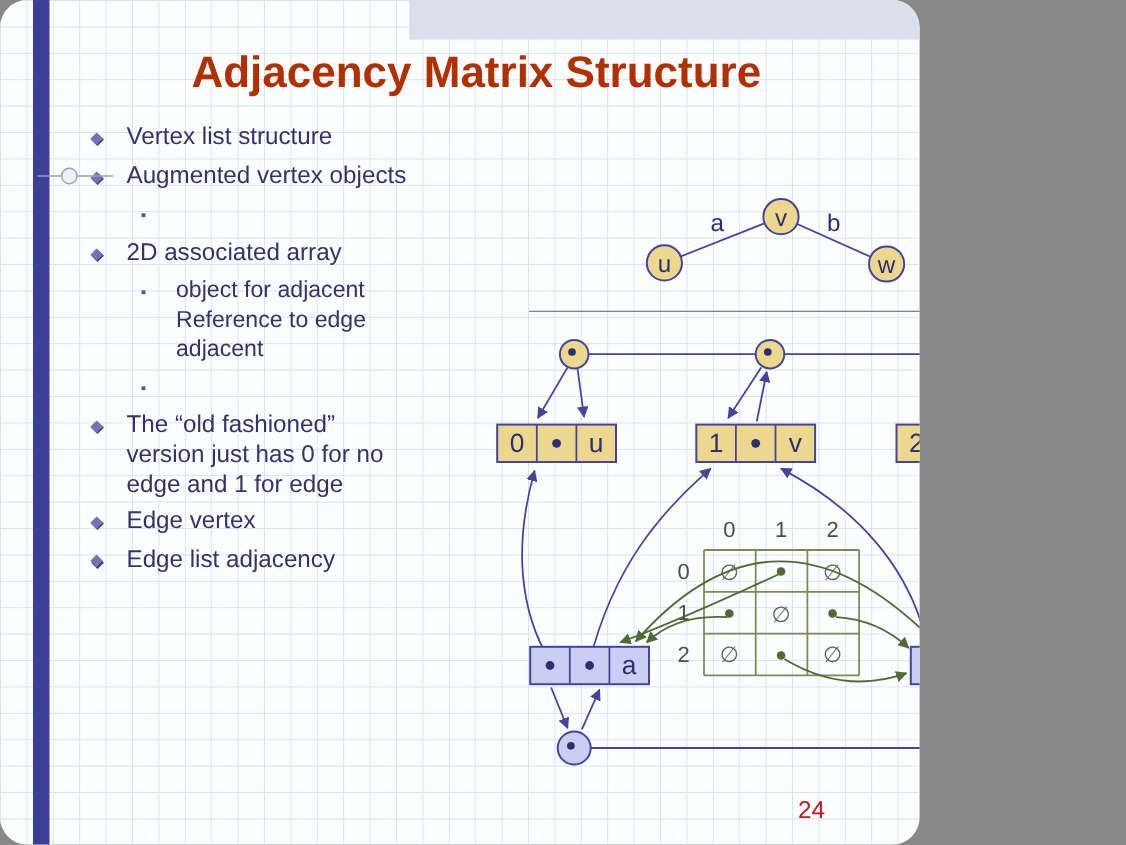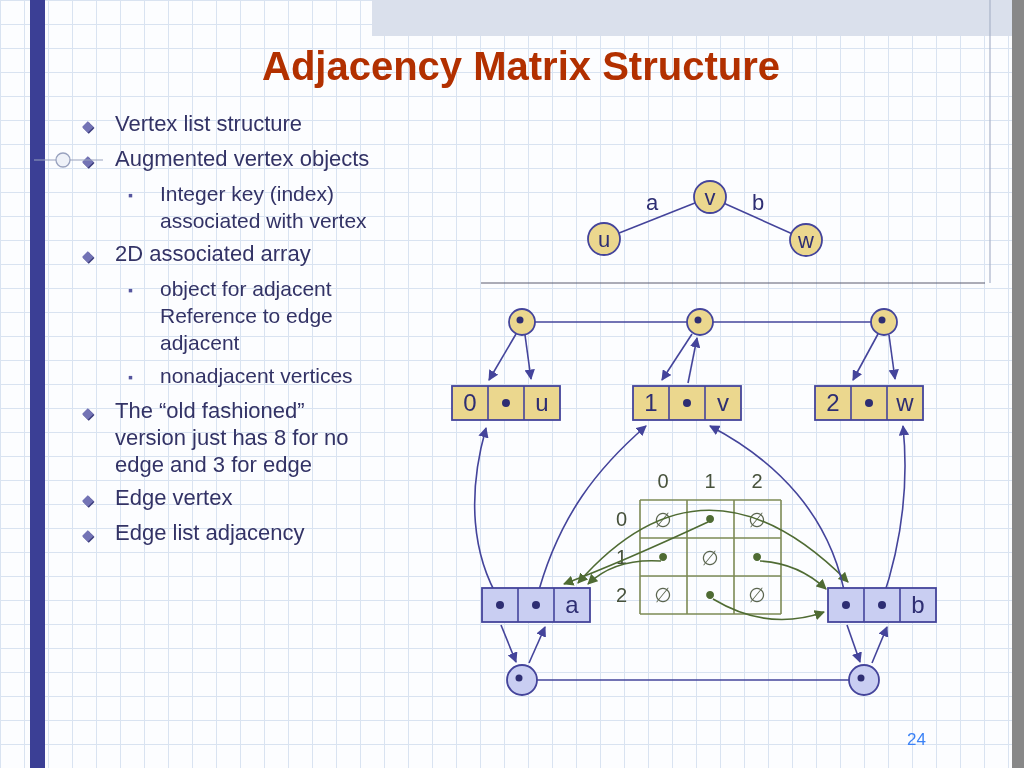--- a/index.html
+++ b/index.html
@@ -1,18 +1,18 @@
 <!DOCTYPE html>
 <html><head>
 <meta charset="utf-8">
 <style>
   html,body { margin:0; padding:0; background:#888; }
   .slide {
-    position:relative; width:1012px; height:768px; overflow:hidden;
-    background:#FCFDFF; font-family:"Liberation Sans", sans-serif;
+    position:relative; width:836px; height:768px; overflow:hidden;
+    background:#FCFDFF; font-family:"Liberation Sans", sans-serif;border-radius:25px;
   }
   .grid-bg {
     position:absolute; inset:0;
     background-image:
       linear-gradient(to right, #D9E3F1 1px, transparent 1px),
       linear-gradient(to bottom, #D9E3F1 1px, transparent 1px);
     background-size:24px 24px;
   }
   .top-band { position:absolute; left:372px; top:0; right:0; height:36px; background:#DAE0EC; }
   .side-bar { position:absolute; left:30px; top:0; width:15px; height:768px; background:#3B3F95; }
@@ -30,21 +30,21 @@
   .bt span { display:block; }
   .diagram { position:absolute; inset:0; pointer-events:none; }
   .diagram text { font-family:"Liberation Sans", sans-serif; }
   .navy { fill:#2E2E73; }
   .gray { fill:#47523C; }
   .t24 { font-size:24px; }
   .t22 { font-size:22px; }
   .t20 { font-size:20px; }
   .mempty { fill:#5C6650; font-size:20px; }
   .mdot   { fill:#4F6B33; font-size:29px; }
-  .page-num { position:absolute; right:86px; bottom:18px; font-size:17px; color:#3b82f6; }
+  .page-num { position:absolute; right:86px; bottom:18px; font-size:22px; color:#b91c1c; }
 </style>
 </head>
 <body>
 
 <div class="slide">
   <div class="grid-bg"></div>
   <div class="top-band"></div>
   <div class="side-bar"></div>
 
   <h1 class="title">Adjacency Matrix Structure</h1>
@@ -57,51 +57,46 @@
         </div>
     </div>
     <div class="li l1">
       <span class="bl">◆</span>
       <div class="bt">
           <span>Augmented vertex objects</span>
         </div>
     </div>
     <div class="li l2">
       <span class="bl">▪</span>
-      <div class="bt">
-        <span>Integer key (index)</span>
-        <span>associated with vertex</span>
-      </div>
     </div>
     <div class="li l1">
       <span class="bl">◆</span>
       <div class="bt">
           <span>2D associated array</span>
         </div>
     </div>
     <div class="li l2">
       <span class="bl">▪</span>
       <div class="bt">
         <span>object for adjacent</span>
         <span>Reference to edge</span>
         <span>adjacent</span>
       </div>
     </div>
     <div class="li l2">
       <span class="bl">▪</span>
       <div class="bt">
-        <span>nonadjacent vertices</span>
       </div>
     </div>
     <div class="li l1">
       <span class="bl">◆</span>
       <div class="bt">
         <span>The “old fashioned”</span>
-        <span>version just has 8 for no</span>
-        <span>edge and 3 for edge</span>
+        <span>version just has 0 for no</span>
+        <span>edge and 1 for edge</span>
       </div>
     </div>
     <div class="li l1">
       <span class="bl">◆</span>
       <div class="bt">
           <span>Edge vertex</span>
         </div>
     </div>
     <div class="li l1">
       <span class="bl">◆</span>

